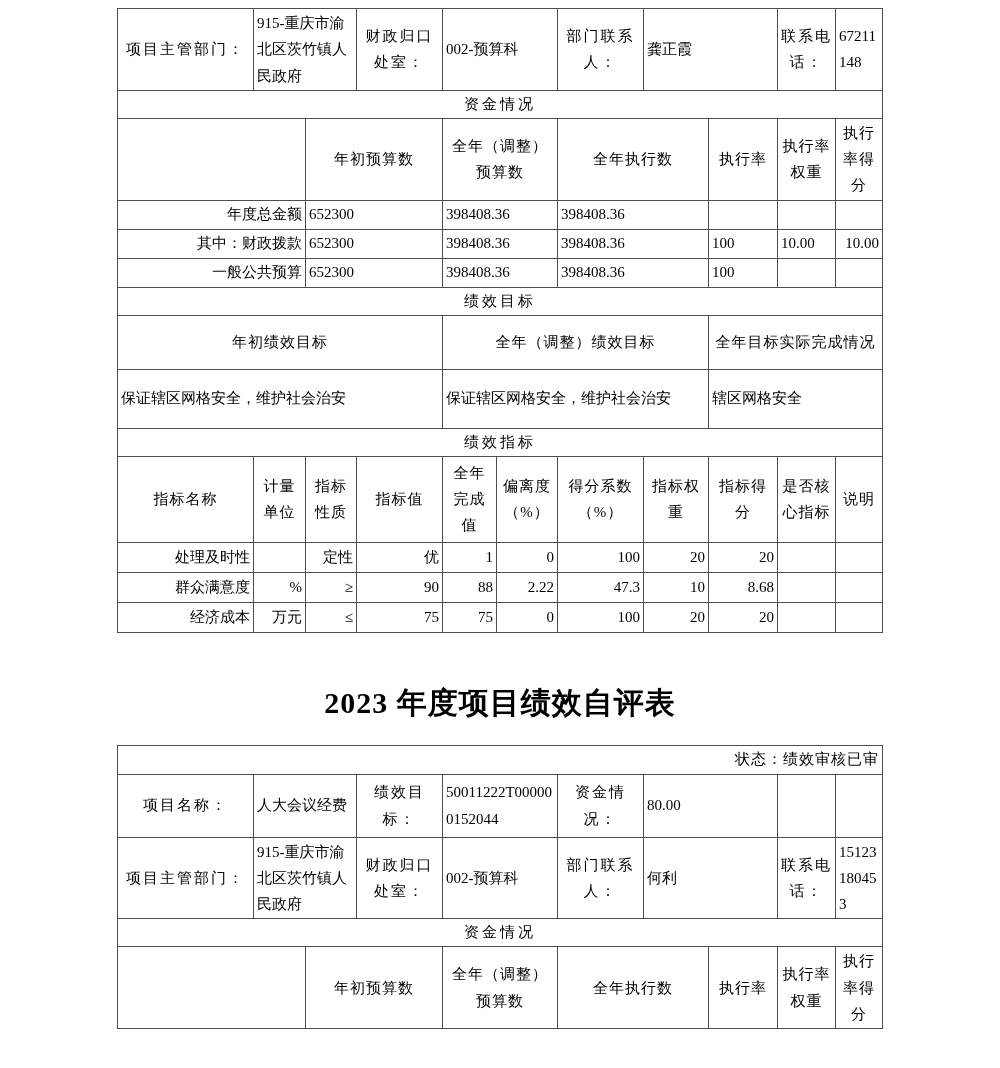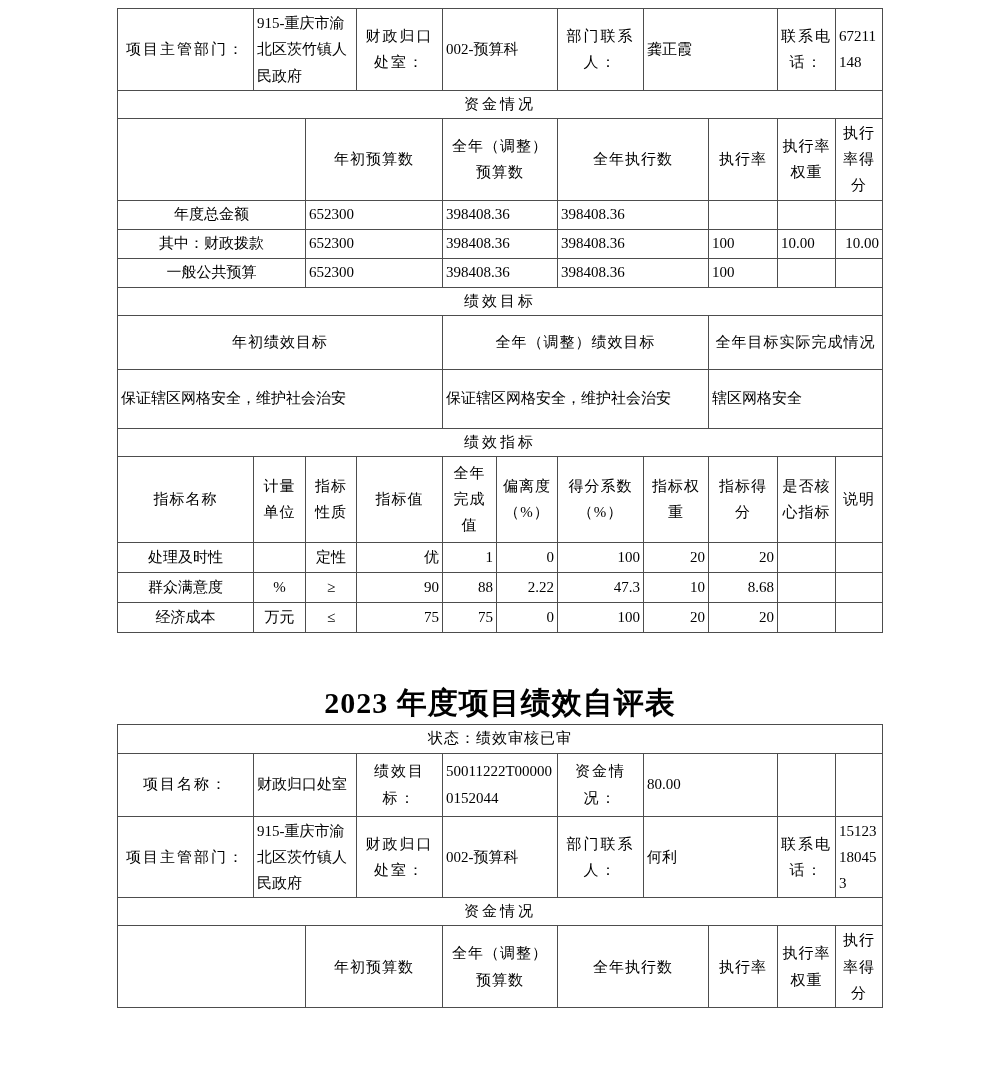--- a/index.html
+++ b/index.html
@@ -29,43 +29,43 @@
     padding: 1px 3px;
     vertical-align: middle;
     overflow: hidden;
     word-wrap: break-word;
   }
   
   .lbl  { text-align: center; letter-spacing: 2px; line-height: 1.75; }
   .val  { text-align: left; line-height: 1.75; }
   .sec  { text-align: center; letter-spacing: 3px; }
   .hd   { text-align: center; letter-spacing: 1px; line-height: 1.75; }
-  .rl   { text-align: center; }
+  .rl   { text-align: right; }
   .num  { text-align: left; }
   .numr { text-align: right; padding-right: 2px; }
   .brk  { word-break: break-all; }
   .topv { vertical-align: top; line-height: 1.9; }
   .status { text-align: right; letter-spacing: 1px; }
   
   .r-dept  td { height: 78px; }
   .r-sec   td { height: 25px; }
   .r-fhdr  td { height: 51px; }
   .r-data  td { height: 26px; }
   .r-ghdr  td { height: 51px; }
   .r-gbody td { height: 56px; }
   .r-ihdr  td { height: 83px; }
   .r-irow  td { height: 27px; }
-  .r-status td { height: 26px; text-align: center; }
+  .r-status td { height: 26px; }
   .r-name  td { height: 60px; }
   .doc-title {
     text-align: center;
     font-weight: bold;
     font-size: 30px;
     letter-spacing: 1px;
-    margin: 50px 0 0 0;
+    margin: 50px 0 21px 0;
   }
 </style>
 </head>
 <body>
 
 <div class="page">
 
   <table class="doc">
     <colgroup>
       <col style="width:136px">
@@ -225,21 +225,21 @@
         <col style="width:47px">
     </colgroup>
 
     <tbody>
         <tr class="r-status">
       <td colspan="11" class="status">状态：绩效审核已审</td>
     </tr>
 
     <tr class="r-name">
       <td class="lbl">项目名称：</td>
-      <td colspan="2" class="val">财政归口处室</td>
+      <td colspan="2" class="val">人大会议经费</td>
       <td class="lbl">绩效目标：</td>
       <td colspan="2" class="val brk">50011222T000000152044</td>
       <td class="lbl">资金情况：</td>
       <td colspan="2" class="val">80.00</td>
       <td></td>
       <td></td>
     </tr>
 
     <tr class="r-dept">
       <td class="lbl">项目主管部门：</td>

